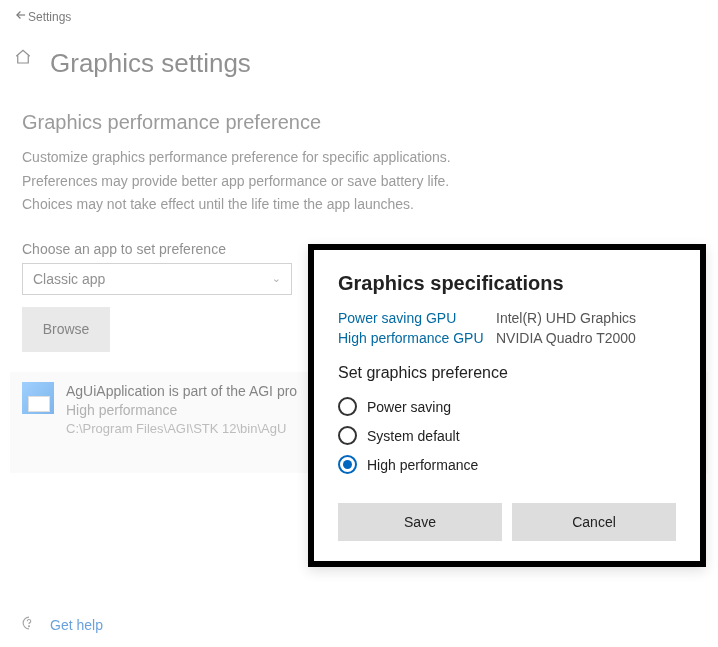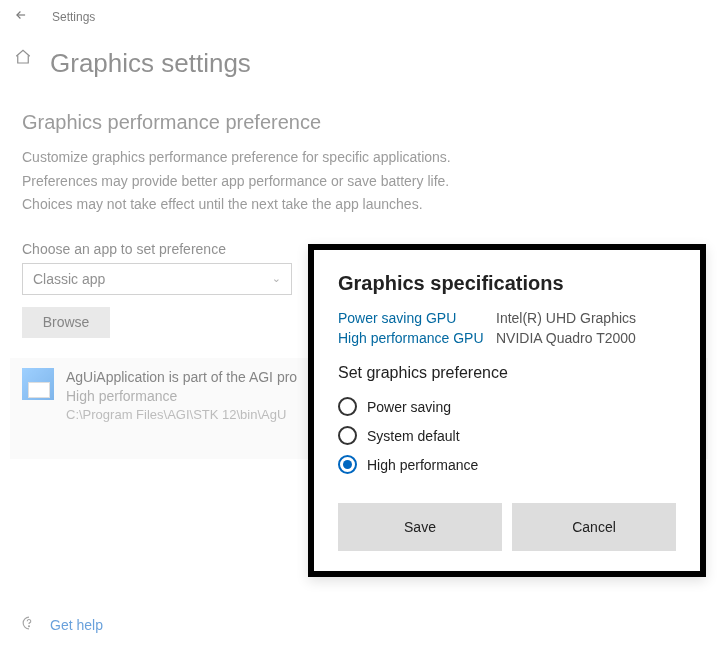--- a/index.html
+++ b/index.html
@@ -10,21 +10,20 @@
     background: #fff;
     width: 718px;
     height: 647px;
     position: relative;
     overflow: hidden;
   }
   .topbar {
     display: flex;
     align-items: center;
     padding: 8px 12px 4px 14px;
-    gap: 24px;
   }
   .back-arrow { font-size: 16px; color: #333; cursor: pointer; }
   .topbar-title { font-size: 12px; color: #333; }
   .page-header {
     display: flex;
     align-items: flex-start;
     gap: 18px;
     padding: 18px 22px 14px 14px;
   }
   .home-icon { color: #555; }
@@ -57,21 +56,21 @@
     justify-content: space-between;
     padding: 0 10px;
     color: #555;
     font-size: 14px;
     cursor: pointer;
   }
   .chevron { font-size: 11px; color: #888; }
   .browse-btn {
     margin: 12px 22px 0 22px;
     width: 88px;
-    height: 31px;
+    height: 45px;
     border: none;
     background: #ddd;
     color: #444;
     font-size: 14px;
     cursor: pointer;
   }
   .app-row {
     margin: 20px 10px 0 10px;
     background: #f7f7f7;
     padding: 10px 12px 36px 12px;
@@ -175,21 +174,21 @@
     background: transparent;
   }
   .radio-item.selected .radio-inner { background: #0067c0; }
   .modal-buttons {
     display: flex;
     gap: 10px;
     margin-top: 24px;
   }
   .modal-btn {
     flex: 1;
-    height: 48px;
+    height: 38px;
     border: none;
     background: #ddd;
     color: #222;
     font-size: 14px;
     cursor: pointer;
   }
 </style>
 </head>
 <body>
 
@@ -216,21 +215,21 @@
   </span>
   <h1 class="page-title">Graphics settings</h1>
 </div>
 
 
 <h2 class="section-heading">Graphics performance preference</h2>
 
 
 <p class="description">Customize graphics performance preference for specific applications.</p>
 <p class="description">Preferences may provide better app performance or save battery life.</p>
-<p class="description">Choices may not take effect until the next take the app launches.</p>
+<p class="description">Choices may not take effect until the life time the app launches.</p>
 
 
 <div class="choose-label">Choose an app to set preference</div>
 <div class="dropdown">
   <span>Classic app</span>
   <span class="chevron">⌄</span>
 </div>
 <button class="browse-btn">Browse</button>
 
 

